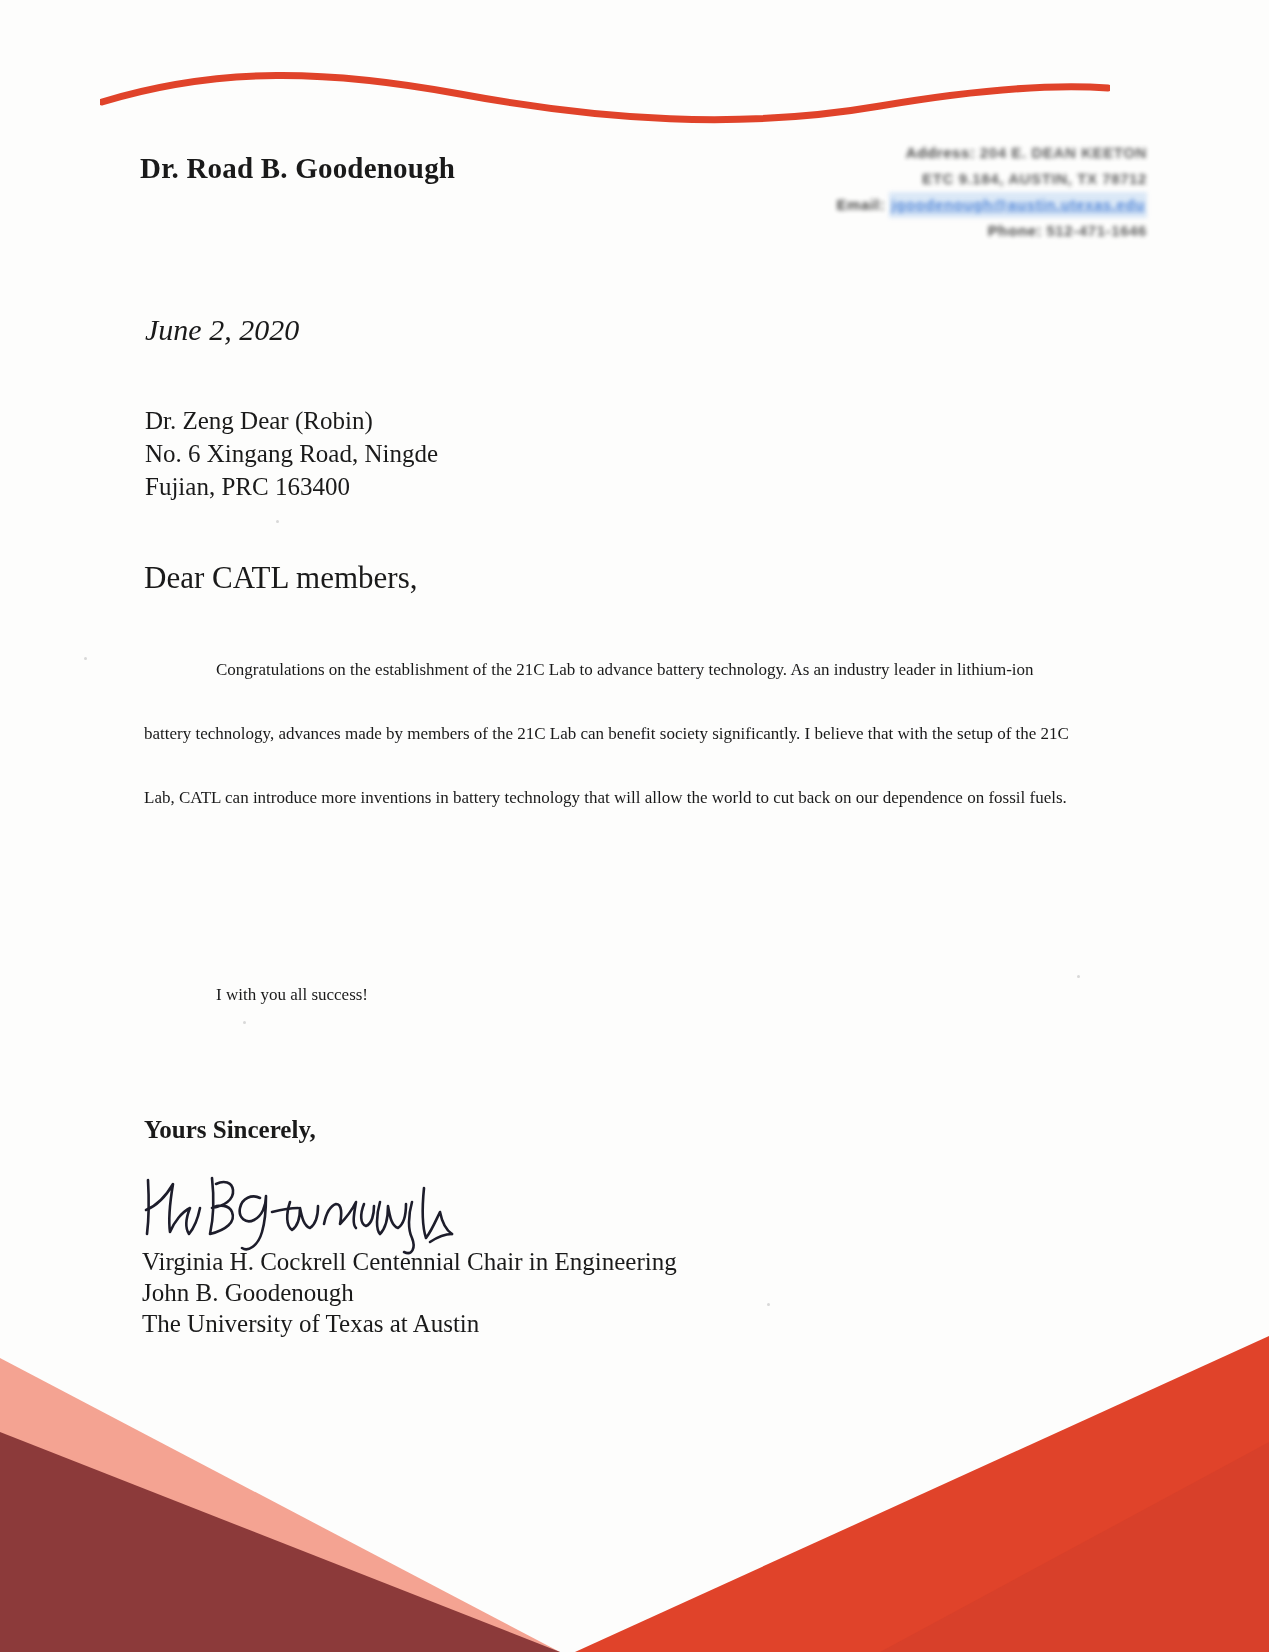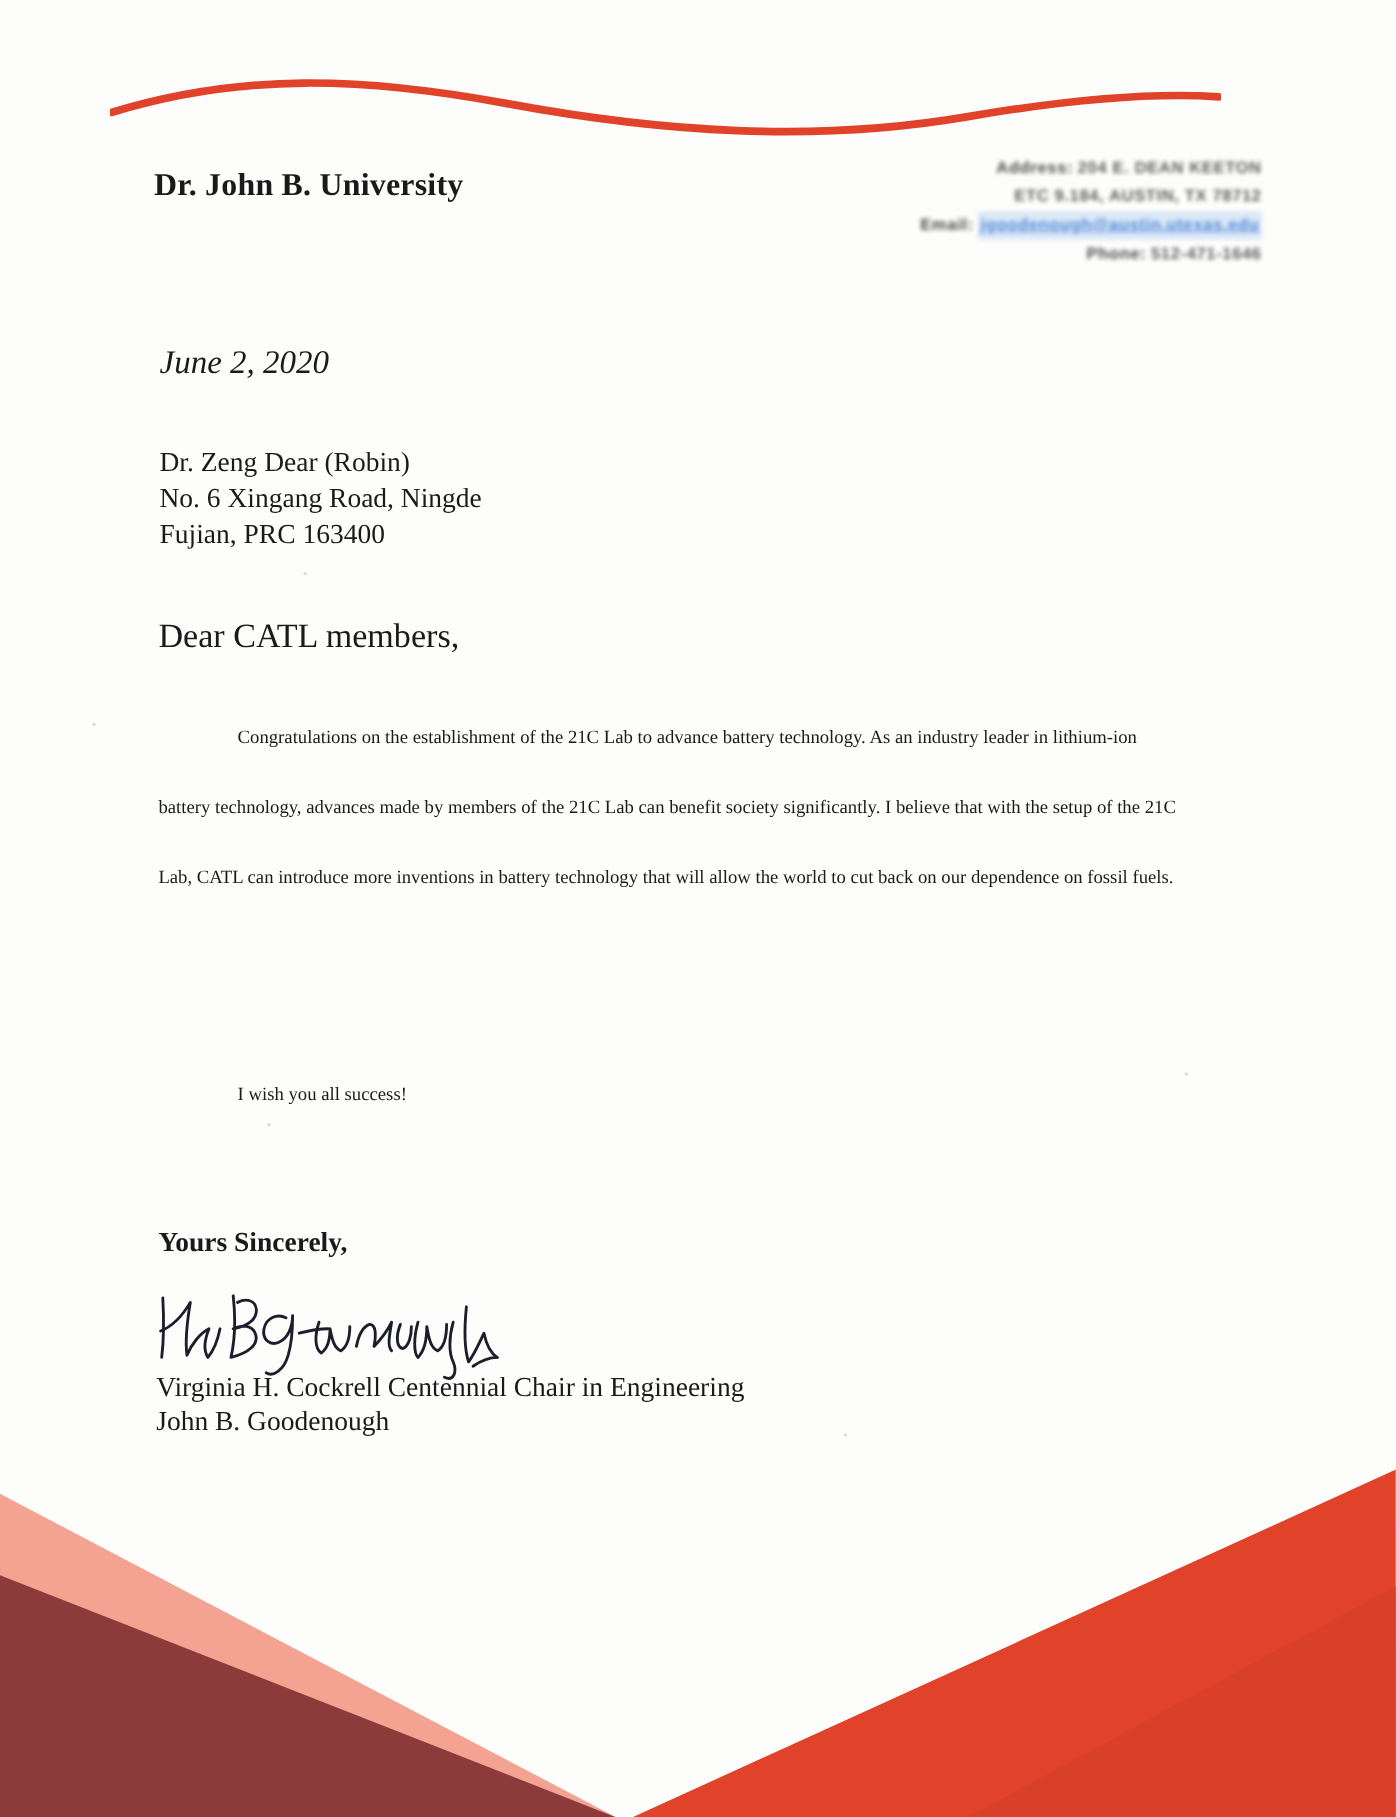--- a/index.html
+++ b/index.html
@@ -151,21 +151,21 @@
 </style>
 </head>
 <body>
 
 <div class="page">
 
   <svg class="top-wave" viewBox="0 0 1010 70" preserveAspectRatio="none">
     <path d="M2,44 C120,8 230,12 360,36 C500,62 640,72 780,48 C880,31 950,26 1008,30" fill="none" stroke="#e0432a" stroke-width="7" stroke-linecap="round"></path>
   </svg>
 
-  <div class="sender-name">Dr. John B. University</div>
+  <div class="sender-name">Dr. Road B. Goodenough</div>
 
   <div class="contact-block">
     <div class="contact-line">
       <span class="redacted contact-label">Address:</span>
       <span class="redacted">204 E. DEAN KEETON</span>
     </div>
     <div class="contact-line">
       <span class="redacted">ETC 9.184, AUSTIN, TX 78712</span>
     </div>
     <div class="contact-line">
@@ -182,21 +182,21 @@
 
   <div class="recipient">
     <div>Dr. Zeng Dear (Robin)</div>
     <div>No. 6 Xingang Road, Ningde</div>
     <div>Fujian, PRC 163400</div>
   </div>
 
   <div class="salutation">Dear CATL members,</div>
 
   <div class="para para-1">Congratulations on the establishment of the 21C Lab to advance battery technology. As an industry leader in lithium-ion battery technology, advances made by members of the 21C Lab can benefit society significantly. I believe that with the setup of the 21C Lab, CATL can introduce more inventions in battery technology that will allow the world to cut back on our dependence on fossil fuels.</div>
-  <div class="para para-2">I wish you all success!</div>
+  <div class="para para-2">I with you all success!</div>
 
   <div class="closing">Yours Sincerely,</div>
 
   <svg class="signature" viewBox="0 0 330 90">
     <g fill="none" stroke="#1d1d2b" stroke-width="2.6" stroke-linecap="round" stroke-linejoin="round">
       <path d="M8,12 C9,30 9,50 7,66"></path>
       <path d="M6,42 C16,38 26,28 33,16 C30,34 28,50 30,64 C34,54 42,44 50,40 C46,50 45,60 49,66 C54,60 58,50 60,40"></path>
       <path d="M72,10 C74,28 74,48 70,66 C86,62 96,54 92,44 C89,37 80,36 72,40 C84,38 94,32 93,22 C92,14 84,12 76,16"></path>
       <path d="M120,30 C112,26 102,30 100,40 C98,50 106,56 114,52 C122,48 126,38 126,28 C126,40 125,54 122,64 C118,78 108,84 102,80"></path>
       <path d="M132,44 C140,42 150,40 158,40"></path>
@@ -206,20 +206,21 @@
       <path d="M240,34 C236,48 236,62 240,66 C246,60 248,48 248,38 C250,50 252,58 258,60 C264,56 266,46 266,36"></path>
       <path d="M272,34 C268,48 268,62 272,70 C276,80 272,88 264,84"></path>
       <path d="M284,20 C282,40 282,58 286,70 C292,62 296,52 300,44 C302,54 306,62 312,66"></path>
       <path d="M290,74 C296,70 304,66 312,66"></path>
     </g>
   </svg>
 
   <div class="signer-block">
     <div>Virginia H. Cockrell Centennial Chair in Engineering</div>
     <div>John B. Goodenough</div>
+    <div>The University of Texas at Austin</div>
   </div>
 
   <svg class="bottom-art" viewBox="0 0 1269 330" preserveAspectRatio="none">
     <polygon points="0,36 560,330 0,330" fill="#f4a392"></polygon>
     <polygon points="0,110 560,330 0,330" fill="#8c3a3a"></polygon>
     <polygon points="1269,14 1269,330 575,330" fill="#e0432a"></polygon>
     <polygon points="1269,120 1269,330 880,330" fill="#d8402a"></polygon>
   </svg>
 
   <div class="speckle" style="top:520px;left:276px;"></div>

